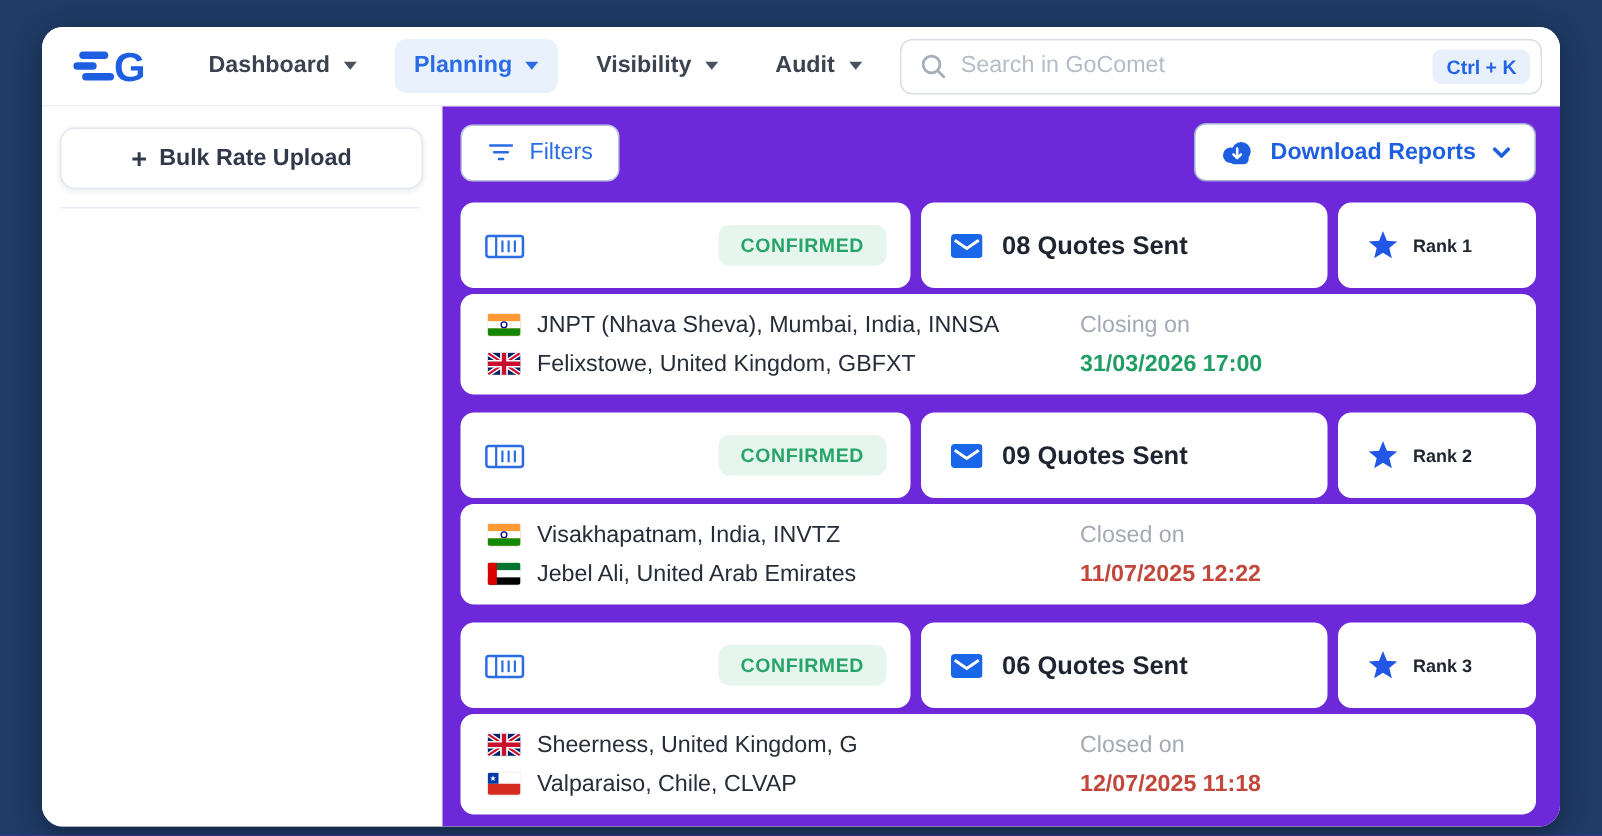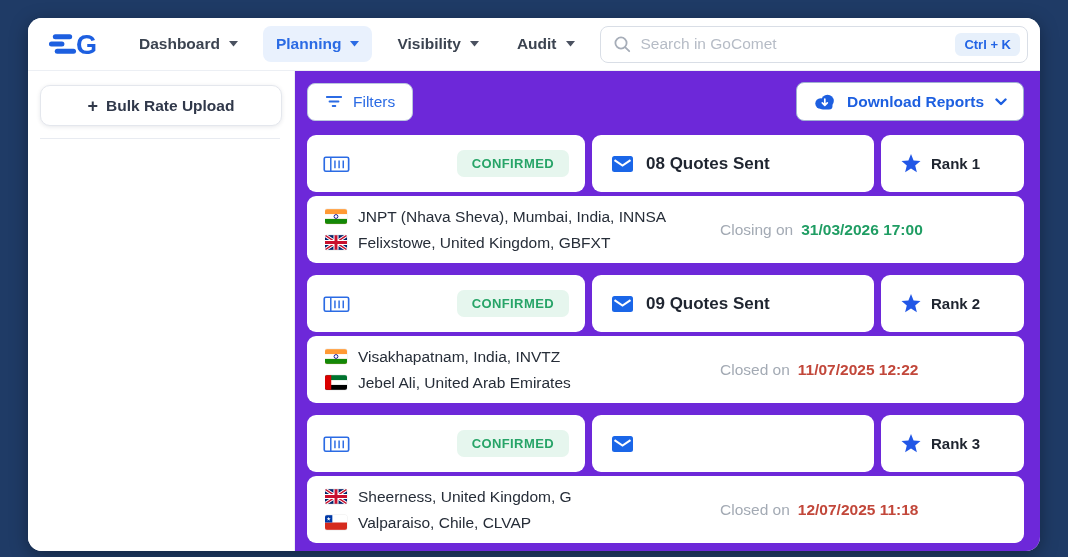--- a/index.html
+++ b/index.html
@@ -52,36 +52,36 @@
                  border-radius:8px; height:38px; padding:0 17px; color:#2b6be4; font-size:15.5px; font-weight:500;
                  cursor:pointer; font-family:"Liberation Sans", sans-serif; }
   .download-btn { display:flex; align-items:center; gap:11px; background:#fff; border:1px solid #9fb0d2;
                   border-radius:8px; height:39px; padding:0 16px; color:#1d5fe0; font-size:15.5px; font-weight:700;
                   cursor:pointer; font-family:"Liberation Sans", sans-serif; }
 
   
   .card { margin-bottom:12px; }
   .card-head { display:flex; gap:7px; height:57px; margin-bottom:4px; }
   .seg { background:#fff; border-radius:9px; display:flex; align-items:center; }
-  .seg-a { width:278px; padding:0 16px; }
+  .seg-a { width:300px; padding:0 16px; }
   .seg-b { flex:1; padding:0 20px; gap:13px; font-size:17px; font-weight:600; color:#1f2530; }
-  .seg-c { width:143px; padding:0 0 0 20px; gap:10px; font-size:15px; font-weight:600; color:#1f2530; }
+  .seg-c { width:132px; padding:0 0 0 20px; gap:10px; font-size:12px; font-weight:600; color:#1f2530; }
   .status-badge { margin-left:auto; background:#e6f6ee; color:#27a468; font-size:13px; font-weight:700;
                   letter-spacing:.4px; padding:6px 15px; border-radius:7px; }
   .card-route { background:#fff; border-radius:9px; height:67px; display:flex; align-items:center; padding-left:18px; }
   .route-lines { display:flex; flex-direction:column; gap:8px; width:395px; min-width:395px; }
   .route-row { display:flex; align-items:center; gap:11px; font-size:15.5px; font-weight:500; color:#262d38;
                white-space:nowrap; overflow:hidden; }
   .flag { width:22px; height:15px; flex:0 0 22px; display:inline-flex; }
   .flag svg { display:none; width:22px; height:15px; border-radius:2px; box-shadow:0 0 0 .5px rgba(0,0,0,.08); }
   .flag[data-flag="in"] .f-in { display:block; }
   .flag[data-flag="gb"] .f-gb { display:block; }
   .flag[data-flag="ae"] .f-ae { display:block; }
   .flag[data-flag="cl"] .f-cl { display:block; }
-  .closing { display:flex; flex-direction:row; gap:8px; font-size:15.5px; }
+  .closing { display:flex; flex-direction:column; gap:8px; font-size:15.5px; }
   .closing-label { color:#a3aab4; font-weight:500; }
   .closing-date { font-weight:600; }
   .closing-date[data-tone="open"] { color:#1f9d63; }
   .closing-date[data-tone="closed"] { color:#c2473a; }
 </style>
 </head>
 <body>
 
 <div class="frame">
   <div class="window">
@@ -329,20 +329,21 @@
               </span>
               <span class="status-badge">CONFIRMED</span>
             </div>
             <div class="seg seg-b">
               <span style="display:inline-flex;">
                 <svg width="21" height="16" viewBox="0 0 21 16">
                   <rect width="21" height="16" rx="2.5" fill="#1a66e8"></rect>
                   <path d="M2.5 4.2 L10.5 9.6 L18.5 4.2" fill="none" stroke="#fff" stroke-width="2"></path>
                 </svg>
               </span>
+              <span>06 Quotes Sent</span>
             </div>
             <div class="seg seg-c">
               <span style="display:inline-flex;">
                 <svg width="20" height="19" viewBox="0 0 20 19">
                   <path d="M10 0 L12.6 6.5 L19.5 7 L14.2 11.4 L15.9 18.2 L10 14.5 L4.1 18.2 L5.8 11.4 L0.5 7 L7.4 6.5 Z" fill="#2257e6"></path>
                 </svg>
               </span>
               <span>Rank 3</span>
             </div>
           </div>

